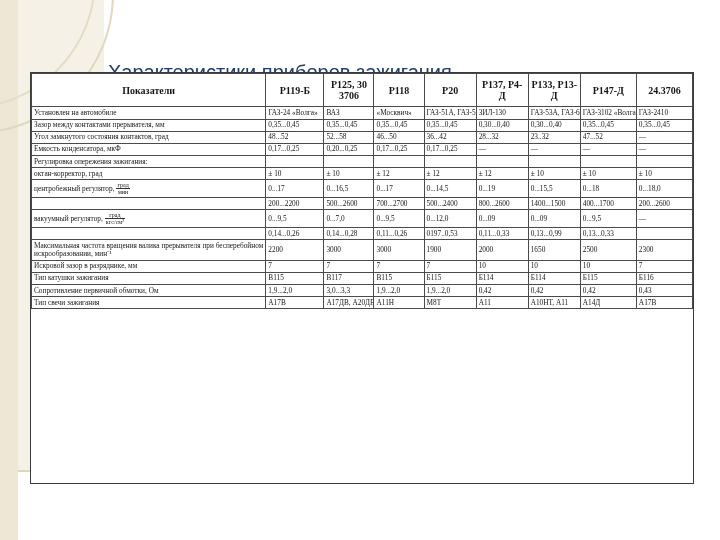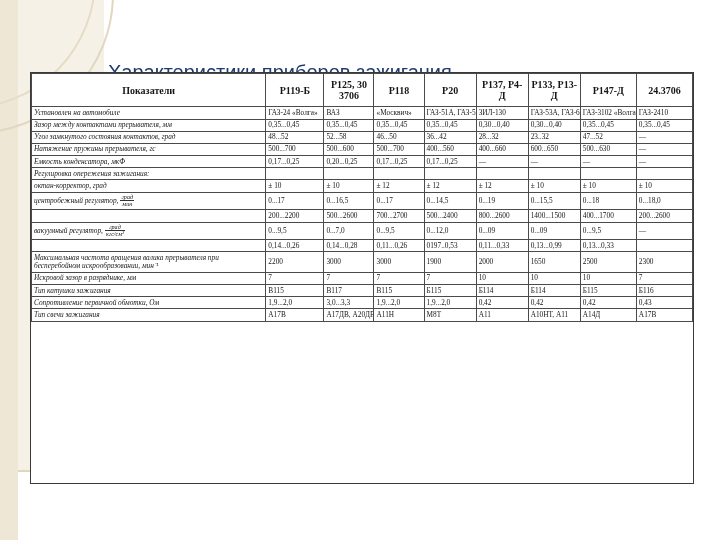--- a/index.html
+++ b/index.html
@@ -92,21 +92,20 @@
   table.main th {
     font-weight: bold;
     text-align: center;
     font-size: 10px;
     padding: 5px 2px;
   }
   td.lbl {
     text-align: left;
     padding-left: 6px;
     font-size: 7.3px;
-    font-style: italic;
   }
   td.lbl.indent {
   }
   td.val {
     text-align: left;
     padding-left: 4px;
     white-space: nowrap;
     font-size: 7.2px;
   }
   td.valc {
@@ -208,31 +207,20 @@
             <td class="val">48...52</td>
             <td class="val">52...58</td>
             <td class="val">46...50</td>
             <td class="val">36...42</td>
             <td class="val">28...32</td>
             <td class="val">23..32</td>
             <td class="val">47...52</td>
             <td class="val">—</td>
           </tr>
           <tr>
-            <td class="lbl">Натяжение пружины прерывателя, гс</td>
-            <td class="val">500...700</td>
-            <td class="val">500...600</td>
-            <td class="val">500...700</td>
-            <td class="val">400...560</td>
-            <td class="val">400...660</td>
-            <td class="val">600...650</td>
-            <td class="val">500...630</td>
-            <td class="val">—</td>
-          </tr>
-          <tr>
             <td class="lbl">Емкость конденсатора, мкФ</td>
             <td class="val">0,17...0,25</td>
             <td class="val">0,20...0,25</td>
             <td class="val">0,17...0,25</td>
             <td class="val">0,17...0,25</td>
             <td class="val">—</td>
             <td class="val">—</td>
             <td class="val">—</td>
             <td class="val">—</td>
           </tr>

